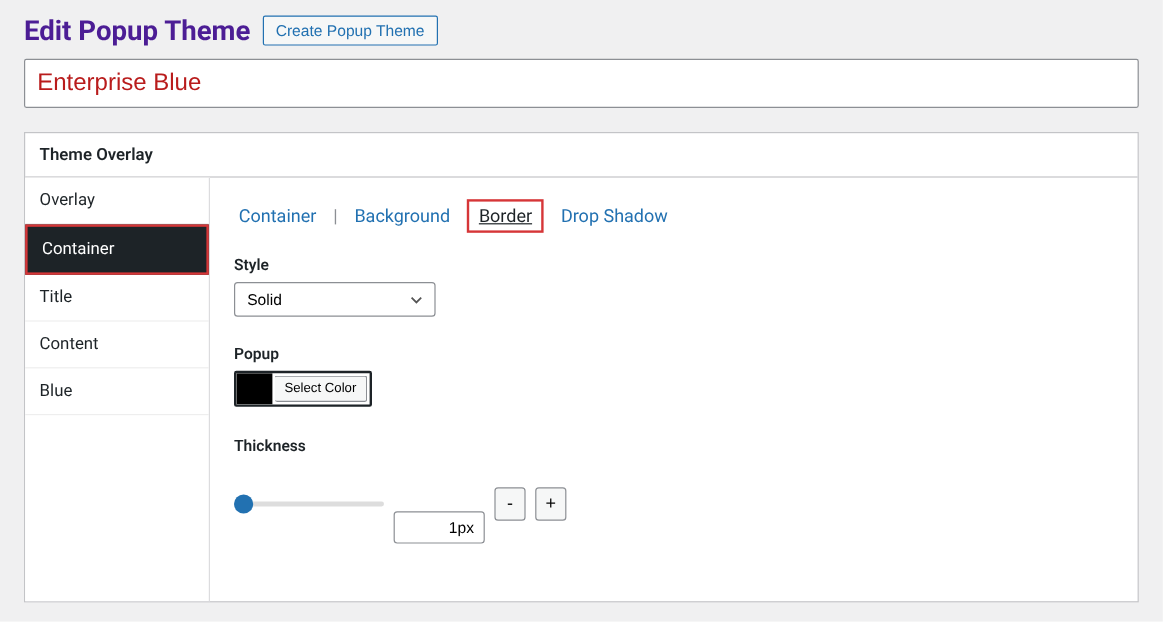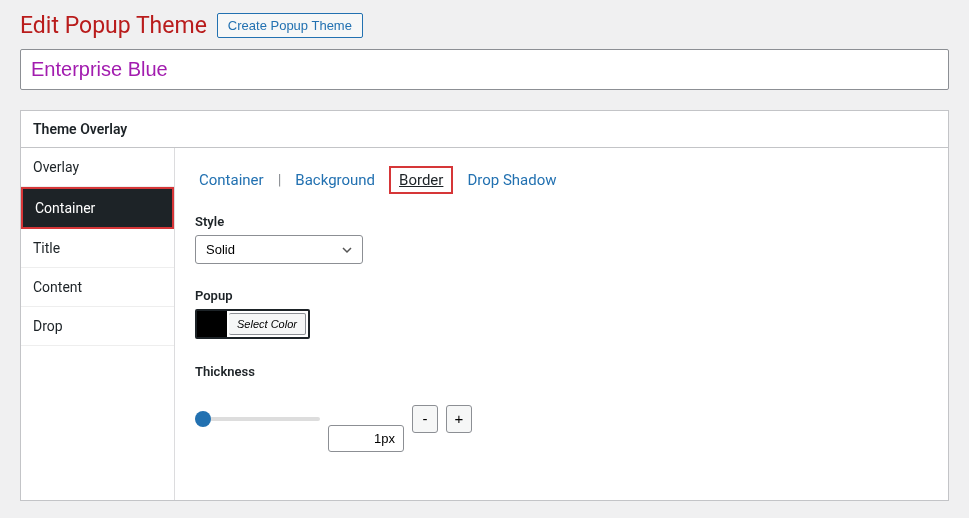--- a/index.html
+++ b/index.html
@@ -13,42 +13,42 @@
       overflow: hidden;
     }
     .page-header {
       padding: 12px 20px 10px;
       display: flex;
       align-items: center;
       gap: 10px;
     }
     .page-title {
       font-size: 23px;
-      font-weight: 400;
-      color: #b91c1c;
+      font-weight: 700;
+      color: #4c1d95;
     }
     .create-btn {
       border: 1px solid #2271b1;
       background: #f6f7f7;
       color: #2271b1;
       padding: 4px 10px;
       font-size: 13px;
       cursor: pointer;
       border-radius: 2px;
     }
     .title-field {
       margin: 0 20px 20px;
     }
     .title-input {
       width: 100%;
       padding: 8px 10px;
       font-size: 20px;
       border: 1px solid #8c8f94;
       background: #fff;
-      color: #a21caf;
+      color: #b91c1c;
       border-radius: 2px;
     }
     .panel {
       margin: 0 20px 20px;
       background: #fff;
       border: 1px solid #c3c4c7;
     }
     .panel-heading {
       padding: 10px 12px;
       font-size: 14px;
@@ -145,21 +145,20 @@
     }
     .select-color-btn {
       background: #f6f7f7;
       border: 1px solid #8c8f94;
       border-left: none;
       padding: 4px 8px;
       font-size: 11px;
       cursor: pointer;
       margin: 2px;
       border-radius: 2px;
-      font-style: italic;
     }
     .thickness-row {
       display: flex;
       align-items: center;
       gap: 8px;
     }
     .slider {
       width: 125px;
       height: 18px;
       position: relative;
@@ -216,21 +215,21 @@
 </div>
 
 <div class="panel">
   <div class="panel-heading">Theme Overlay</div>
   <div class="panel-body">
     <div class="sidebar">
       <div class="sidebar-item">Overlay</div>
       <div class="sidebar-item active">Container</div>
       <div class="sidebar-item">Title</div>
       <div class="sidebar-item">Content</div>
-      <div class="sidebar-item">Drop</div>
+      <div class="sidebar-item">Blue</div>
     </div>
     <div class="content">
       <div class="sub-tabs">
         <span class="sub-tab">Container</span>
         <span class="sep">|</span>
         <span class="sub-tab">Background</span>
         <span class="sub-tab active">Border</span>
         <span class="sub-tab">Drop Shadow</span>
       </div>
 

